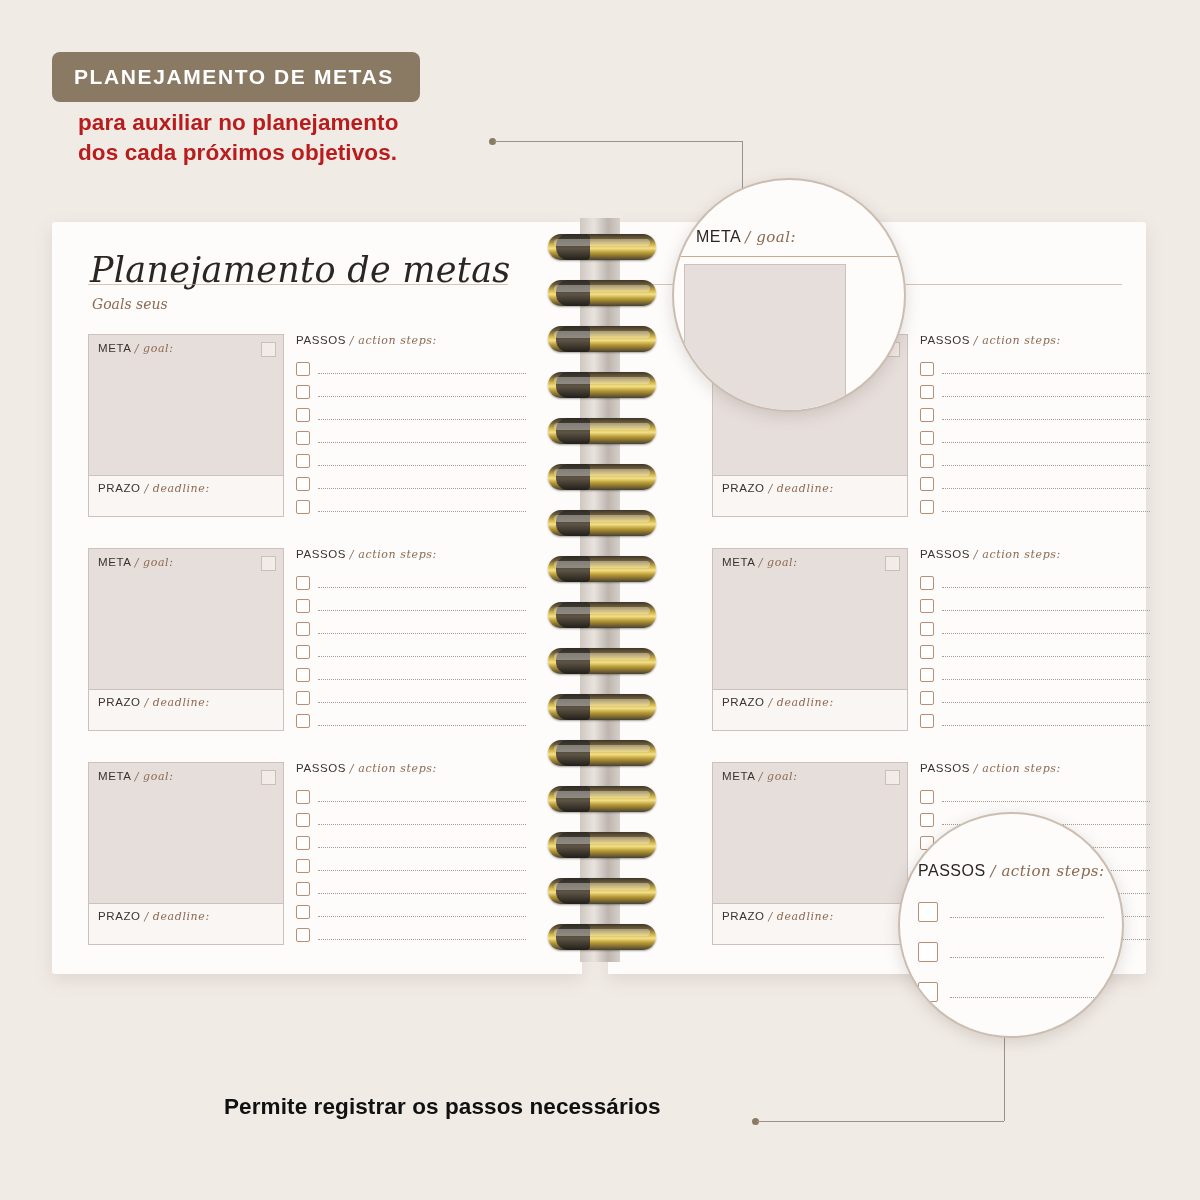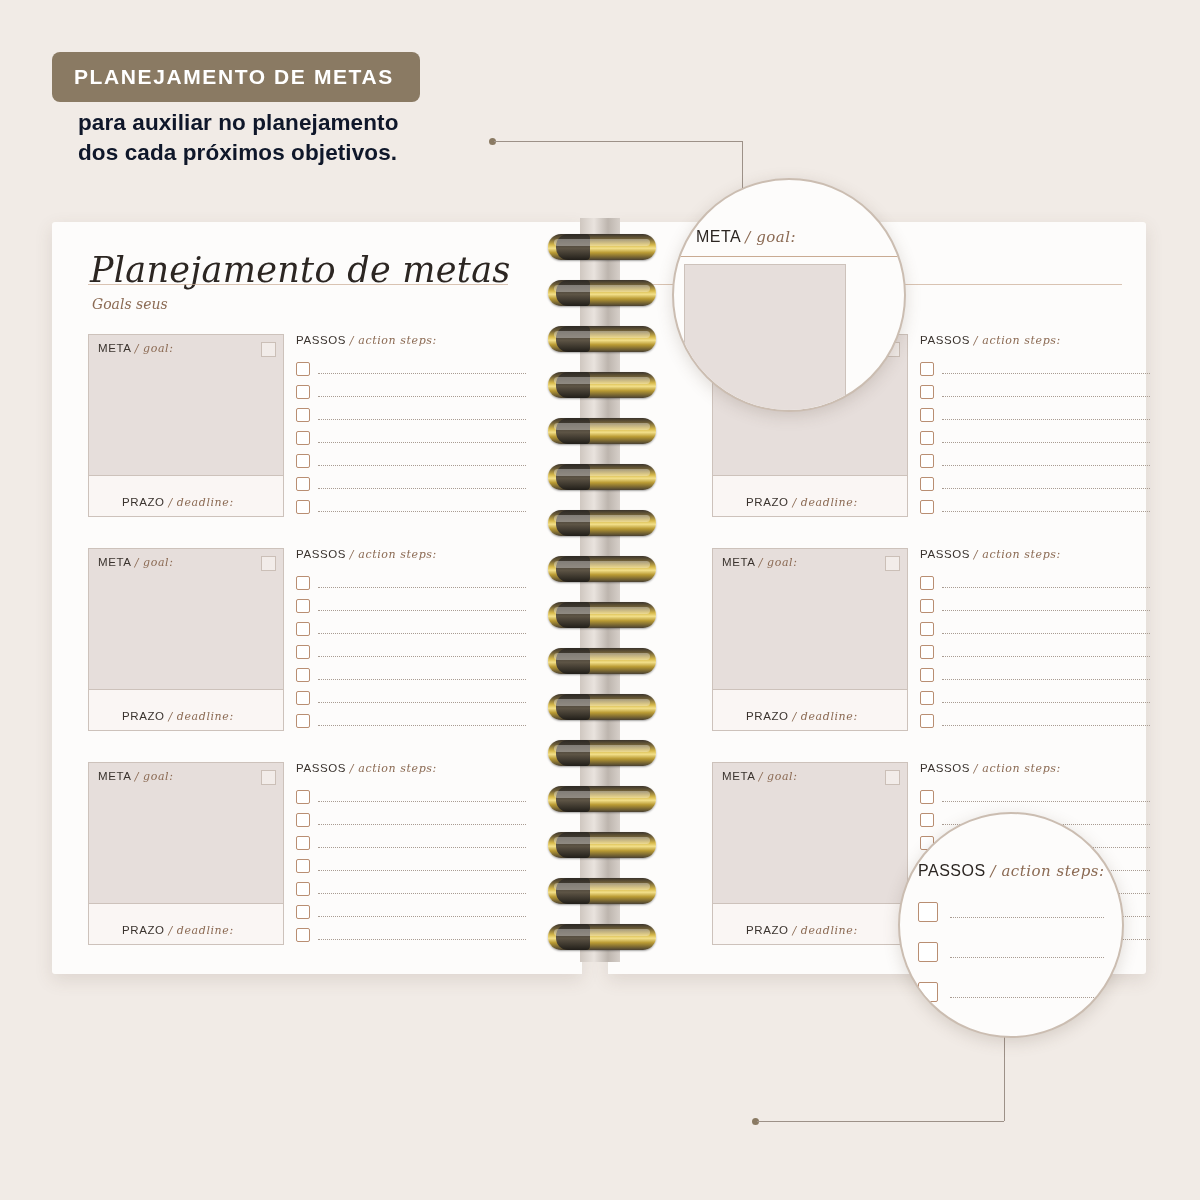--- a/index.html
+++ b/index.html
@@ -17,21 +17,21 @@
     background:#8a7a63;
     color:#ffffff;
     font-size:21px;
     letter-spacing:1.6px;
     font-weight:700;
     padding:13px 26px 13px 22px;
     border-radius:8px;
   }
   .top-text{
     position:absolute;left:78px;top:108px;
-    font-size:22.5px;font-weight:700;color:#0f172a;
+    font-size:22.5px;font-weight:700;color:#b91c1c;
     line-height:1.32;
     letter-spacing:0.1px;
   }
   .bottom-text{
     position:absolute;left:224px;top:1092px;
     font-size:22.5px;font-weight:700;color:#111;
     line-height:1.32;
     letter-spacing:0.1px;
   }
   .conn-h{position:absolute;height:1px;background:#9d9188;}
@@ -107,21 +107,21 @@
   .meta-label i{font-family:"DejaVu Serif",serif;font-style:italic;color:#8b6a53;font-size:11px;}
   .meta-corner{
     position:absolute;right:7px;top:7px;width:13px;height:13px;
     background:#f2ece9;border:1px solid #cbbfb7;
   }
   .prazo-box{
     position:absolute;left:0;top:141px;width:194px;height:40px;
     background:#faf6f4;border:1px solid #cdc2bb;
   }
   .prazo-label{
-    position:absolute;left:9px;top:20px;font-size:11.5px;color:#3a332e;letter-spacing:.6px;margin-left:24px;
+    position:absolute;left:9px;top:6px;font-size:11.5px;color:#3a332e;letter-spacing:.6px;
   }
   .prazo-label i{font-family:"DejaVu Serif",serif;font-style:italic;color:#8b6a53;font-size:11px;}
 
   .steps{position:absolute;left:208px;top:0;width:230px;}
   .steps-title{font-size:11.5px;color:#3a332e;letter-spacing:.6px;}
   .steps-title i{font-family:"DejaVu Serif",serif;font-style:italic;color:#8b6a53;font-size:11px;}
   .step-row{position:relative;height:23px;}
   .cb{
     position:absolute;left:0;top:5px;width:12px;height:12px;
     border:1px solid #b98e72;border-radius:2px;background:#fff;
@@ -511,13 +511,14 @@
       <span class="lens-cb"></span>
       <span class="lens-dots"></span>
     </div>
   <div class="lens-step" style="top:204px;">
       <span class="lens-cb"></span>
       <span class="lens-dots"></span>
     </div>
 </div>
 
 <div class="bottom-text">
+  <div>Permite registrar os passos necessários</div>
 </div>
 
 </body></html>

